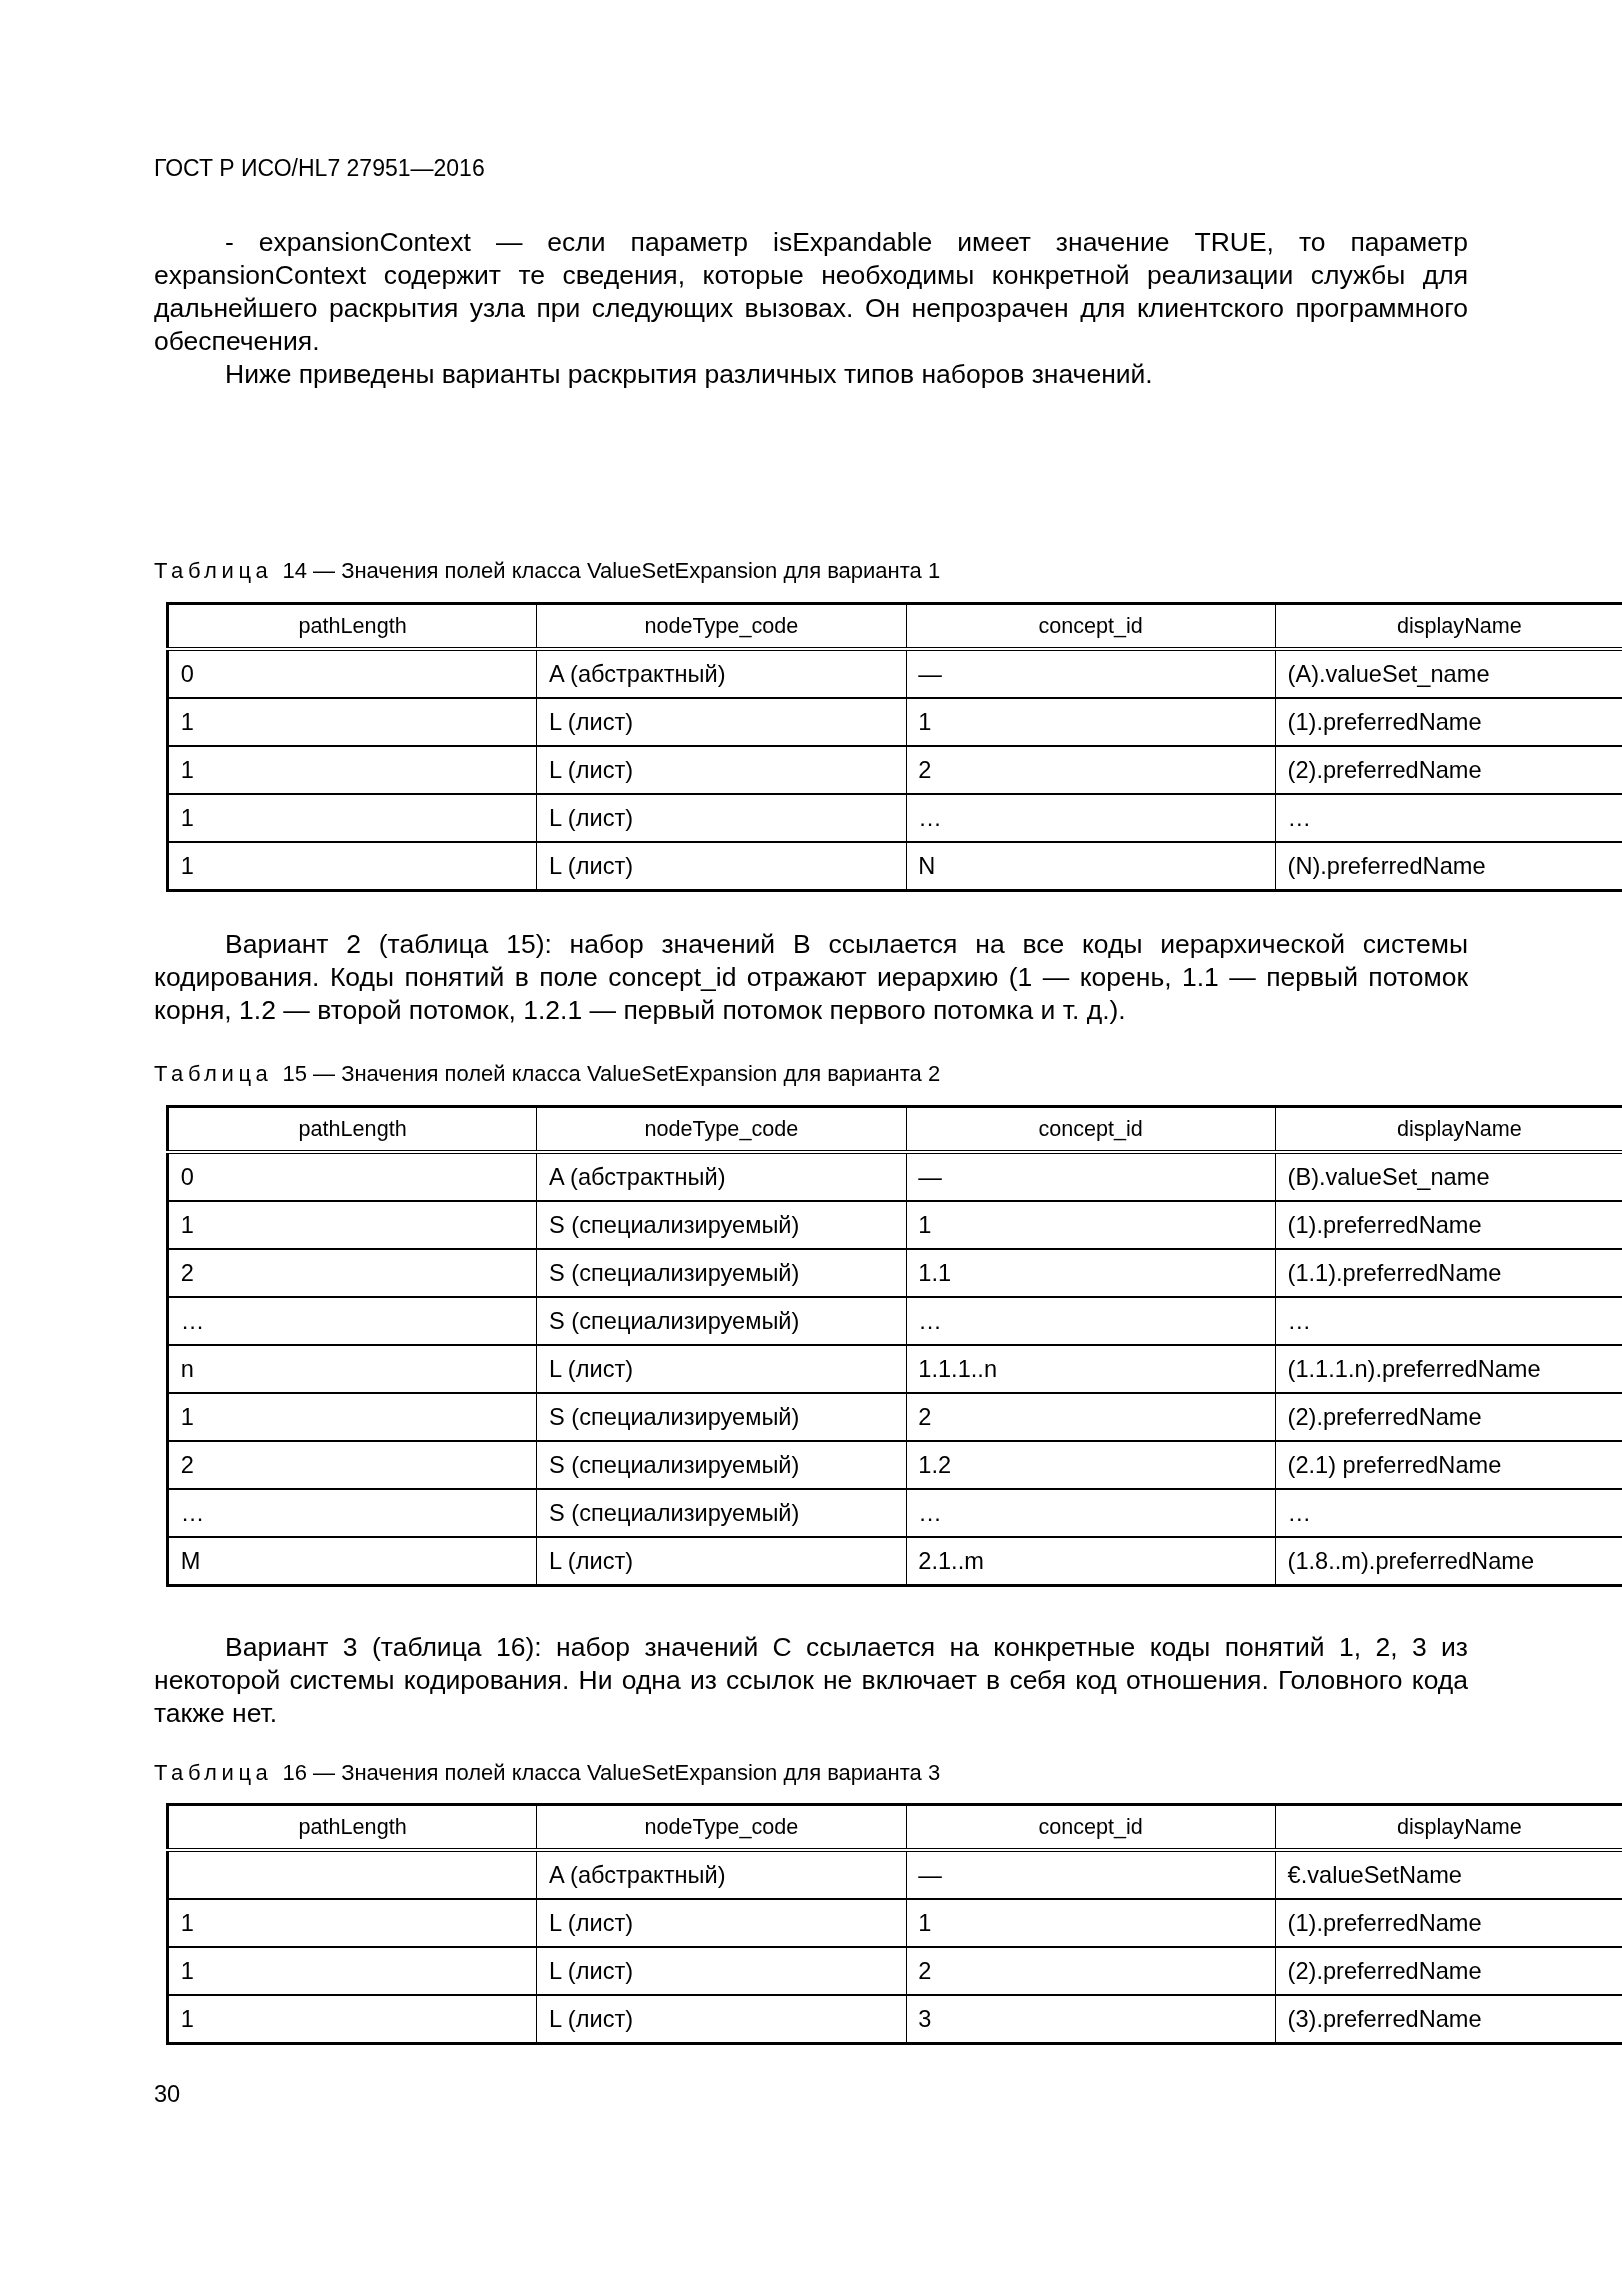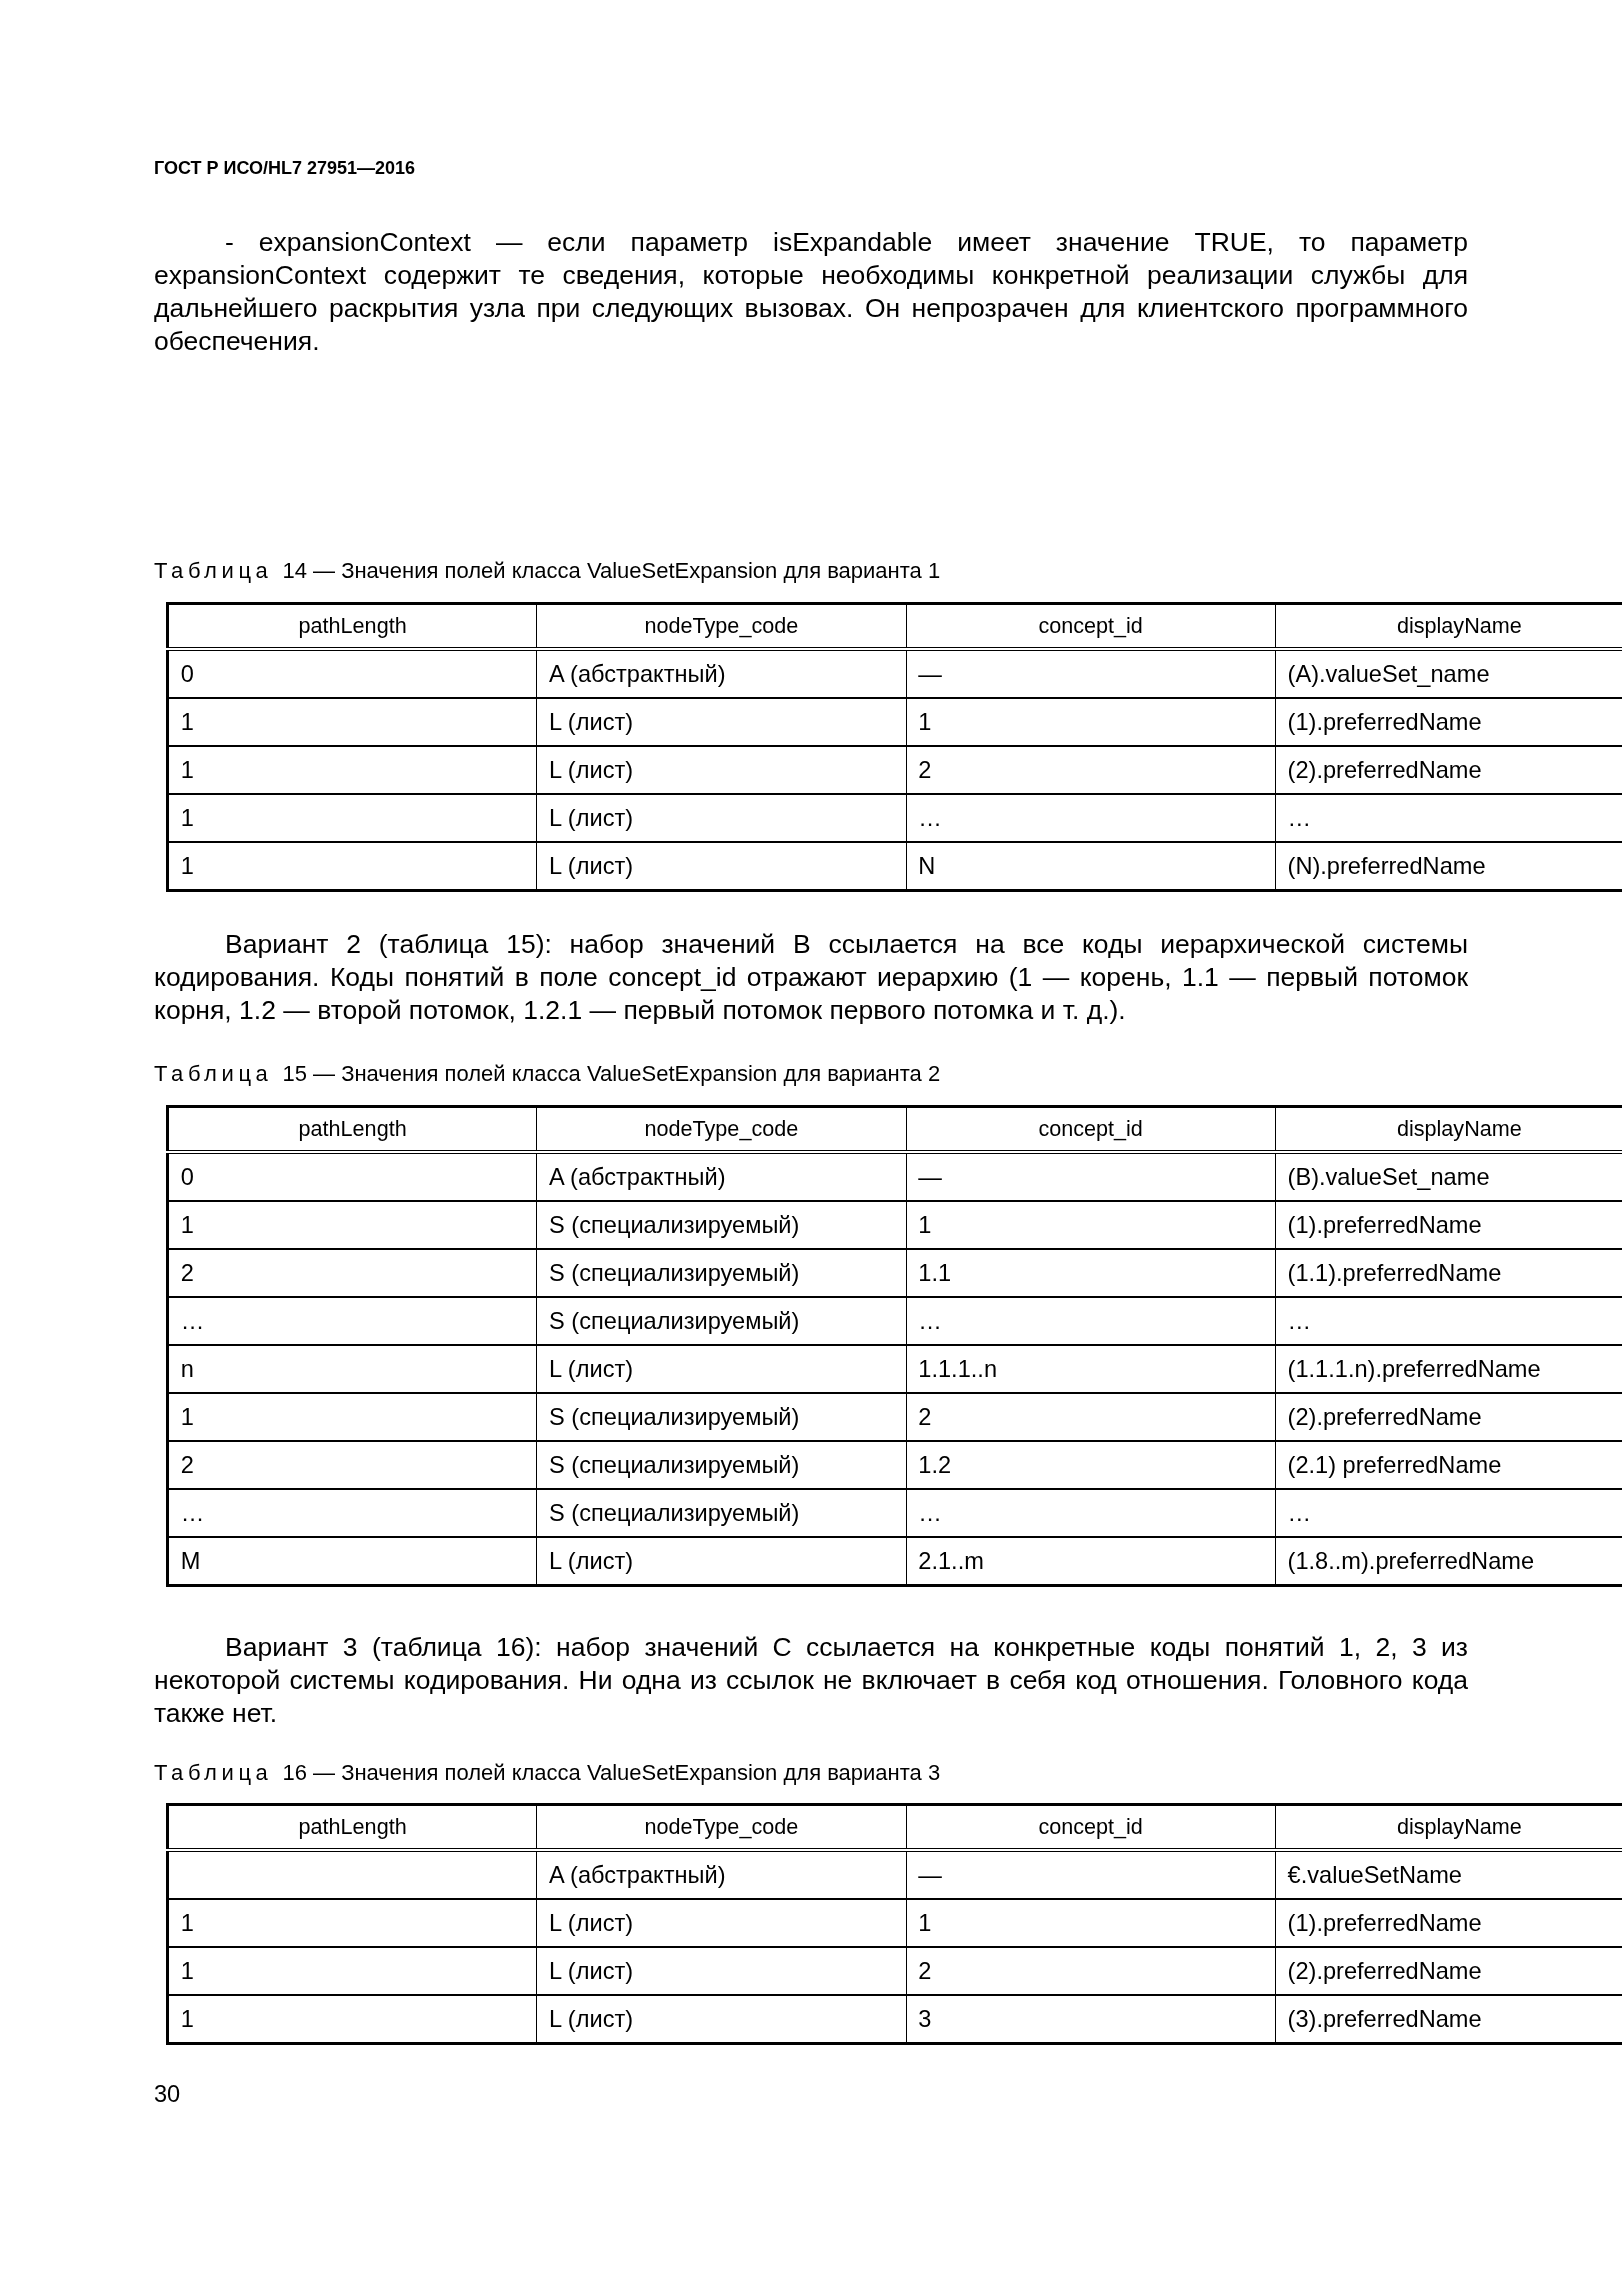--- a/index.html
+++ b/index.html
@@ -2,21 +2,21 @@
 <html style="font-size:10.5px"><head>
 <meta charset="utf-8">
 <style>
   html, body { margin: 0; padding: 0; background: #ffffff; }
   body {
     width: 1623px; height: 2295px; position: relative; overflow: hidden;
     font-family: "Liberation Sans", sans-serif; color: #000000;
   }
   .doc-header {
     position: absolute; left: 154px; top: 149px;
-    font-size: 18px; font-weight: bold; line-height: 39px; white-space: nowrap; text-align: center;
+    font-size: 23px; font-weight: normal; line-height: 39px; white-space: nowrap; text-align: center;
   }
   .para {
     position: absolute; left: 154px; width: 1314px;
     font-size: 26.5px; line-height: 33px; text-align: justify;
     margin: 0;
   }
   .para p { margin: 0; text-align: justify; text-align-last: left; }
   .para p.indent { text-indent: 71px; }
   .caption {
     position: absolute; left: 154px; font-size: 22px; line-height: 29px; white-space: nowrap;
@@ -47,20 +47,21 @@
     position: absolute; left: 154px; top: 2080px; font-size: 23.6px; line-height: 29px;
   }
 </style>
 </head>
 <body>
 
 <div class="doc-header">ГОСТ Р ИСО/HL7 27951—2016</div>
 
 <div class="para" style="top:226px;">
   <p class="indent">- expansionContext — если параметр isExpandable имеет значение TRUE, то параметр expansionContext содержит те сведения, которые необходимы конкретной реализации службы для дальнейшего раскрытия узла при следующих вызовах. Он непрозрачен для клиентского программного обеспечения.</p>
+  <p class="indent">Ниже приведены варианты раскрытия различных типов наборов значений.</p>
 </div>
 
 <div class="caption" style="top:556px;">
   <span class="label">Таблица</span><span>14 — Значения полей класса ValueSetExpansion для варианта 1</span>
 </div>
 <table class="vt" style="top:602px;">
     <colgroup>
       <col>
       <col>
       <col>

